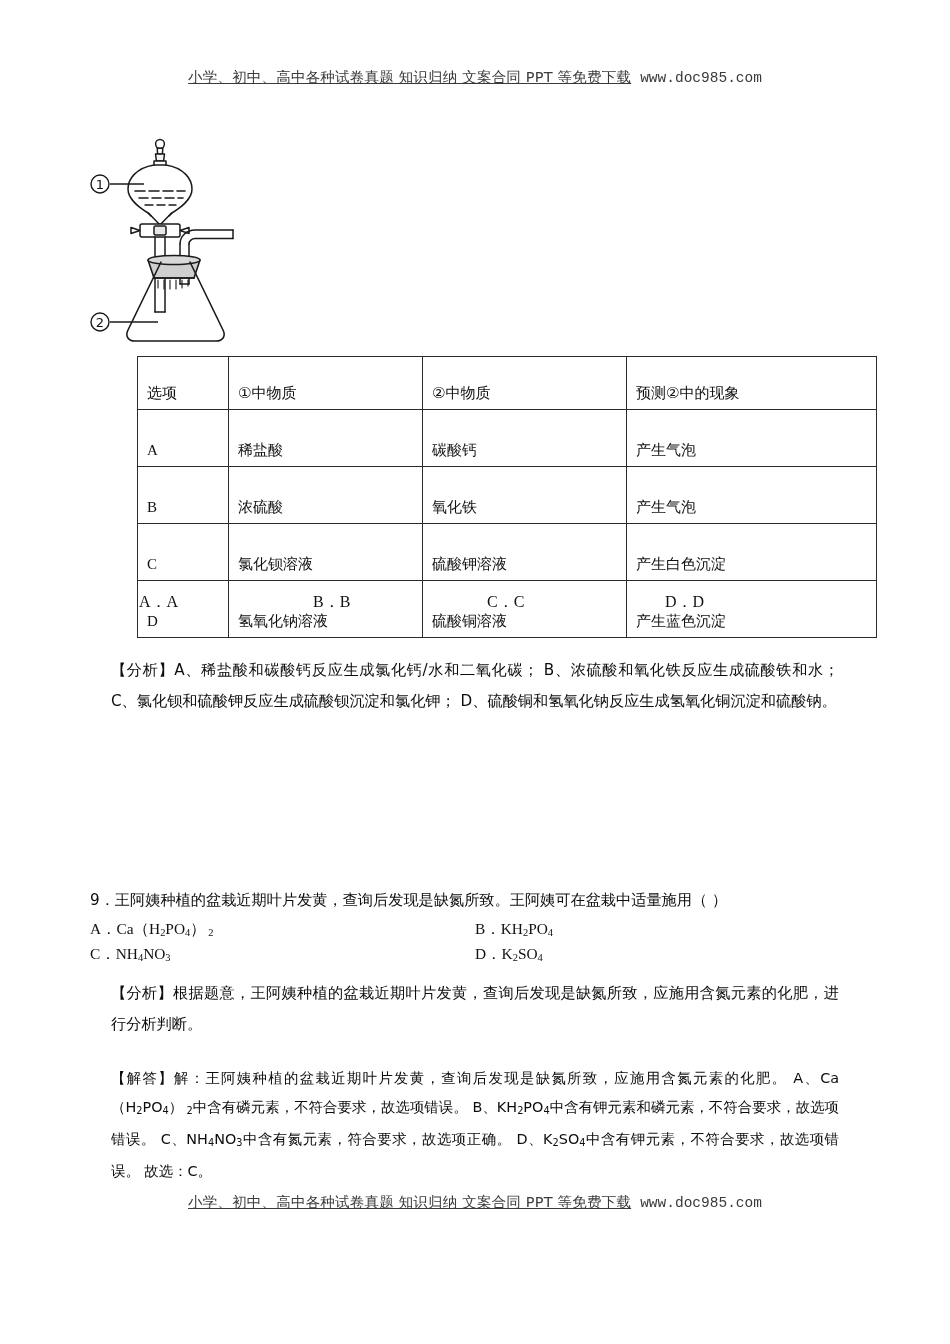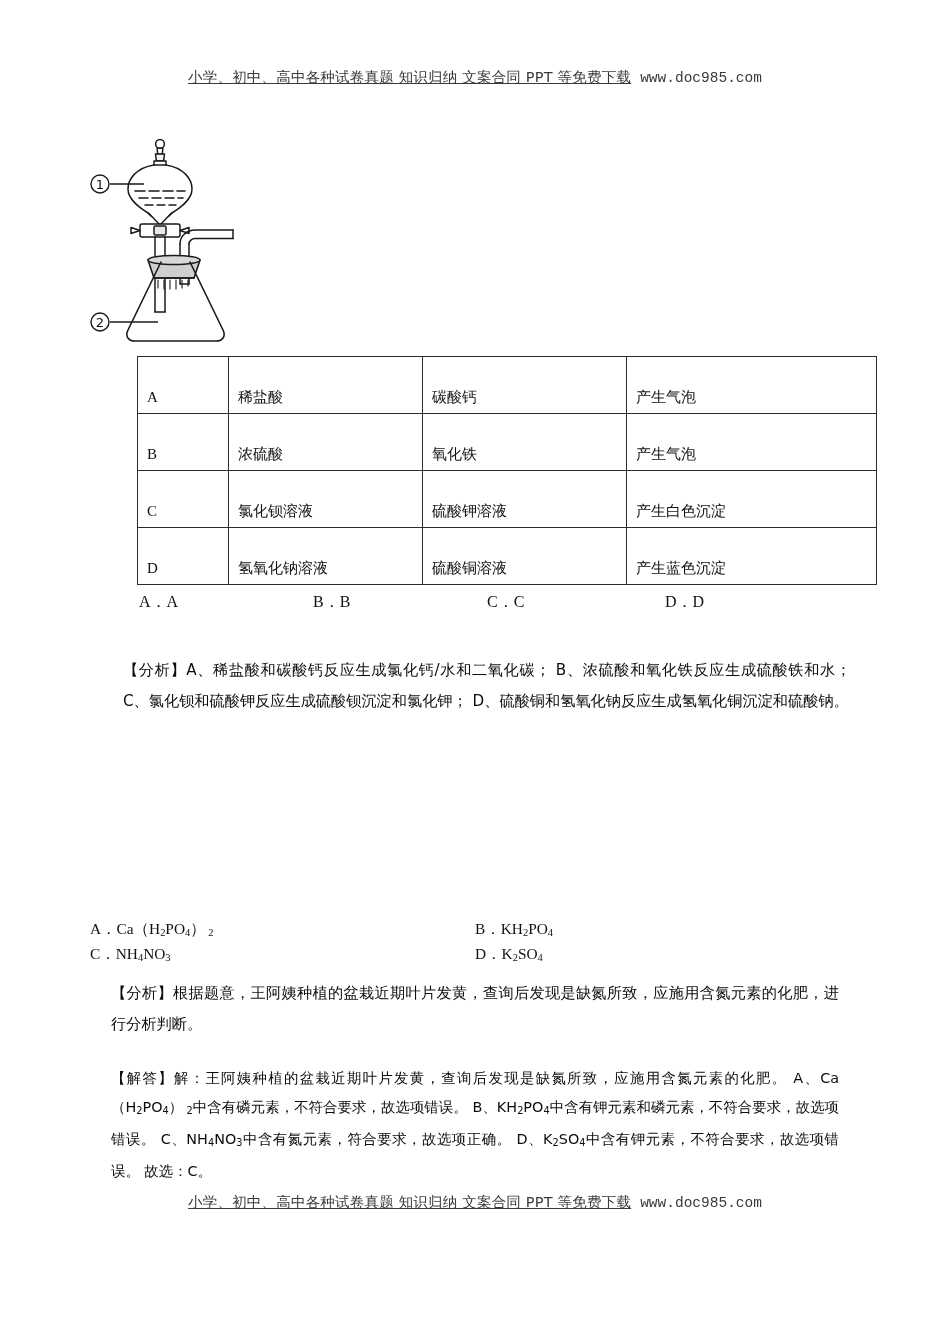--- a/index.html
+++ b/index.html
@@ -120,21 +120,21 @@
     font-family: "DejaVu Sans", "Liberation Sans", sans-serif;
   }
   .sm {
     font-size: 14.4px;
   }
   sub {
     font-size: 0.68em;
     vertical-align: -0.22em;
   }
 
-  #analysis-1  { top: 655px; margin-left: 12px; }
+  #analysis-1  { top: 655px; }
   #solution-1  { top: 752px; }
 
   
   #q9-stem {
     position: absolute;
     left: 90px;
     width: 750px;
     top: 886px;
     font-family: "DejaVu Sans", "Liberation Sans", sans-serif;
     font-size: 15.2px;
@@ -218,20 +218,26 @@
         <line x1="22" y1="52" x2="56" y2="52" stroke="#1a1a1a" stroke-width="1.4"></line>
         <circle cx="12" cy="190" r="9" fill="none" stroke="#1a1a1a" stroke-width="1.4"></circle>
         <text x="12" y="195" text-anchor="middle">2</text>
         <line x1="22" y1="190" x2="70" y2="190" stroke="#1a1a1a" stroke-width="1.4"></line>
       </g>
     </svg>
   </div>
 
   <table class="opt-table">
     <tbody>
+      <tr class="head">
+        <td class="c-opt">选项</td>
+        <td class="c-one">①中物质</td>
+        <td class="c-two">②中物质</td>
+        <td class="c-phen">预测②中的现象</td>
+      </tr>
       <tr>
         <td class="c-opt">A</td>
         <td class="c-one">稀盐酸</td>
         <td class="c-two">碳酸钙</td>
         <td class="c-phen">产生气泡</td>
       </tr>
       <tr>
         <td class="c-opt">B</td>
         <td class="c-one">浓硫酸</td>
         <td class="c-two">氧化铁</td>
@@ -254,20 +260,23 @@
 
   <div class="choice-row">
     <span class="ch0">A．A</span><span class="ch1">B．B</span><span class="ch2">C．C</span><span class="ch3">D．D</span>
   </div>
 
   <div class="tblock" id="analysis-1">
     <span class="lbl">【分析】</span><span>A、稀盐酸和碳酸钙反应生成氯化钙/水和二氧化碳；  B、浓硫酸和氧化铁反应生成硫酸铁和水； C、氯化钡和硫酸钾反应生成硫酸钡沉淀和氯化钾；  D、硫酸铜和氢氧化钠反应生成氢氧化铜沉淀和硫酸钠。</span>
   </div>
 
 
+  <div id="q9-stem">
+    <span>9．</span><span>王阿姨种植的盆栽近期叶片发黄，查询后发现是缺氮所致。王阿姨可在盆栽中适量施用（      ）</span>
+  </div>
 
   <div id="q9-options">
     <span class="row">
       <span class="o-left"><span>A．</span><span>Ca（H<sub>2</sub>PO<sub>4</sub>）<sub> 2</sub></span></span><span class="o-right"><span>B．</span><span>KH<sub>2</sub>PO<sub>4</sub></span></span>
     </span>
     <span class="row">
       <span class="o-left"><span>C．</span><span>NH<sub>4</sub>NO<sub>3</sub></span></span><span class="o-right"><span>D．</span><span>K<sub>2</sub>SO<sub>4</sub></span></span>
     </span>
   </div>
 

